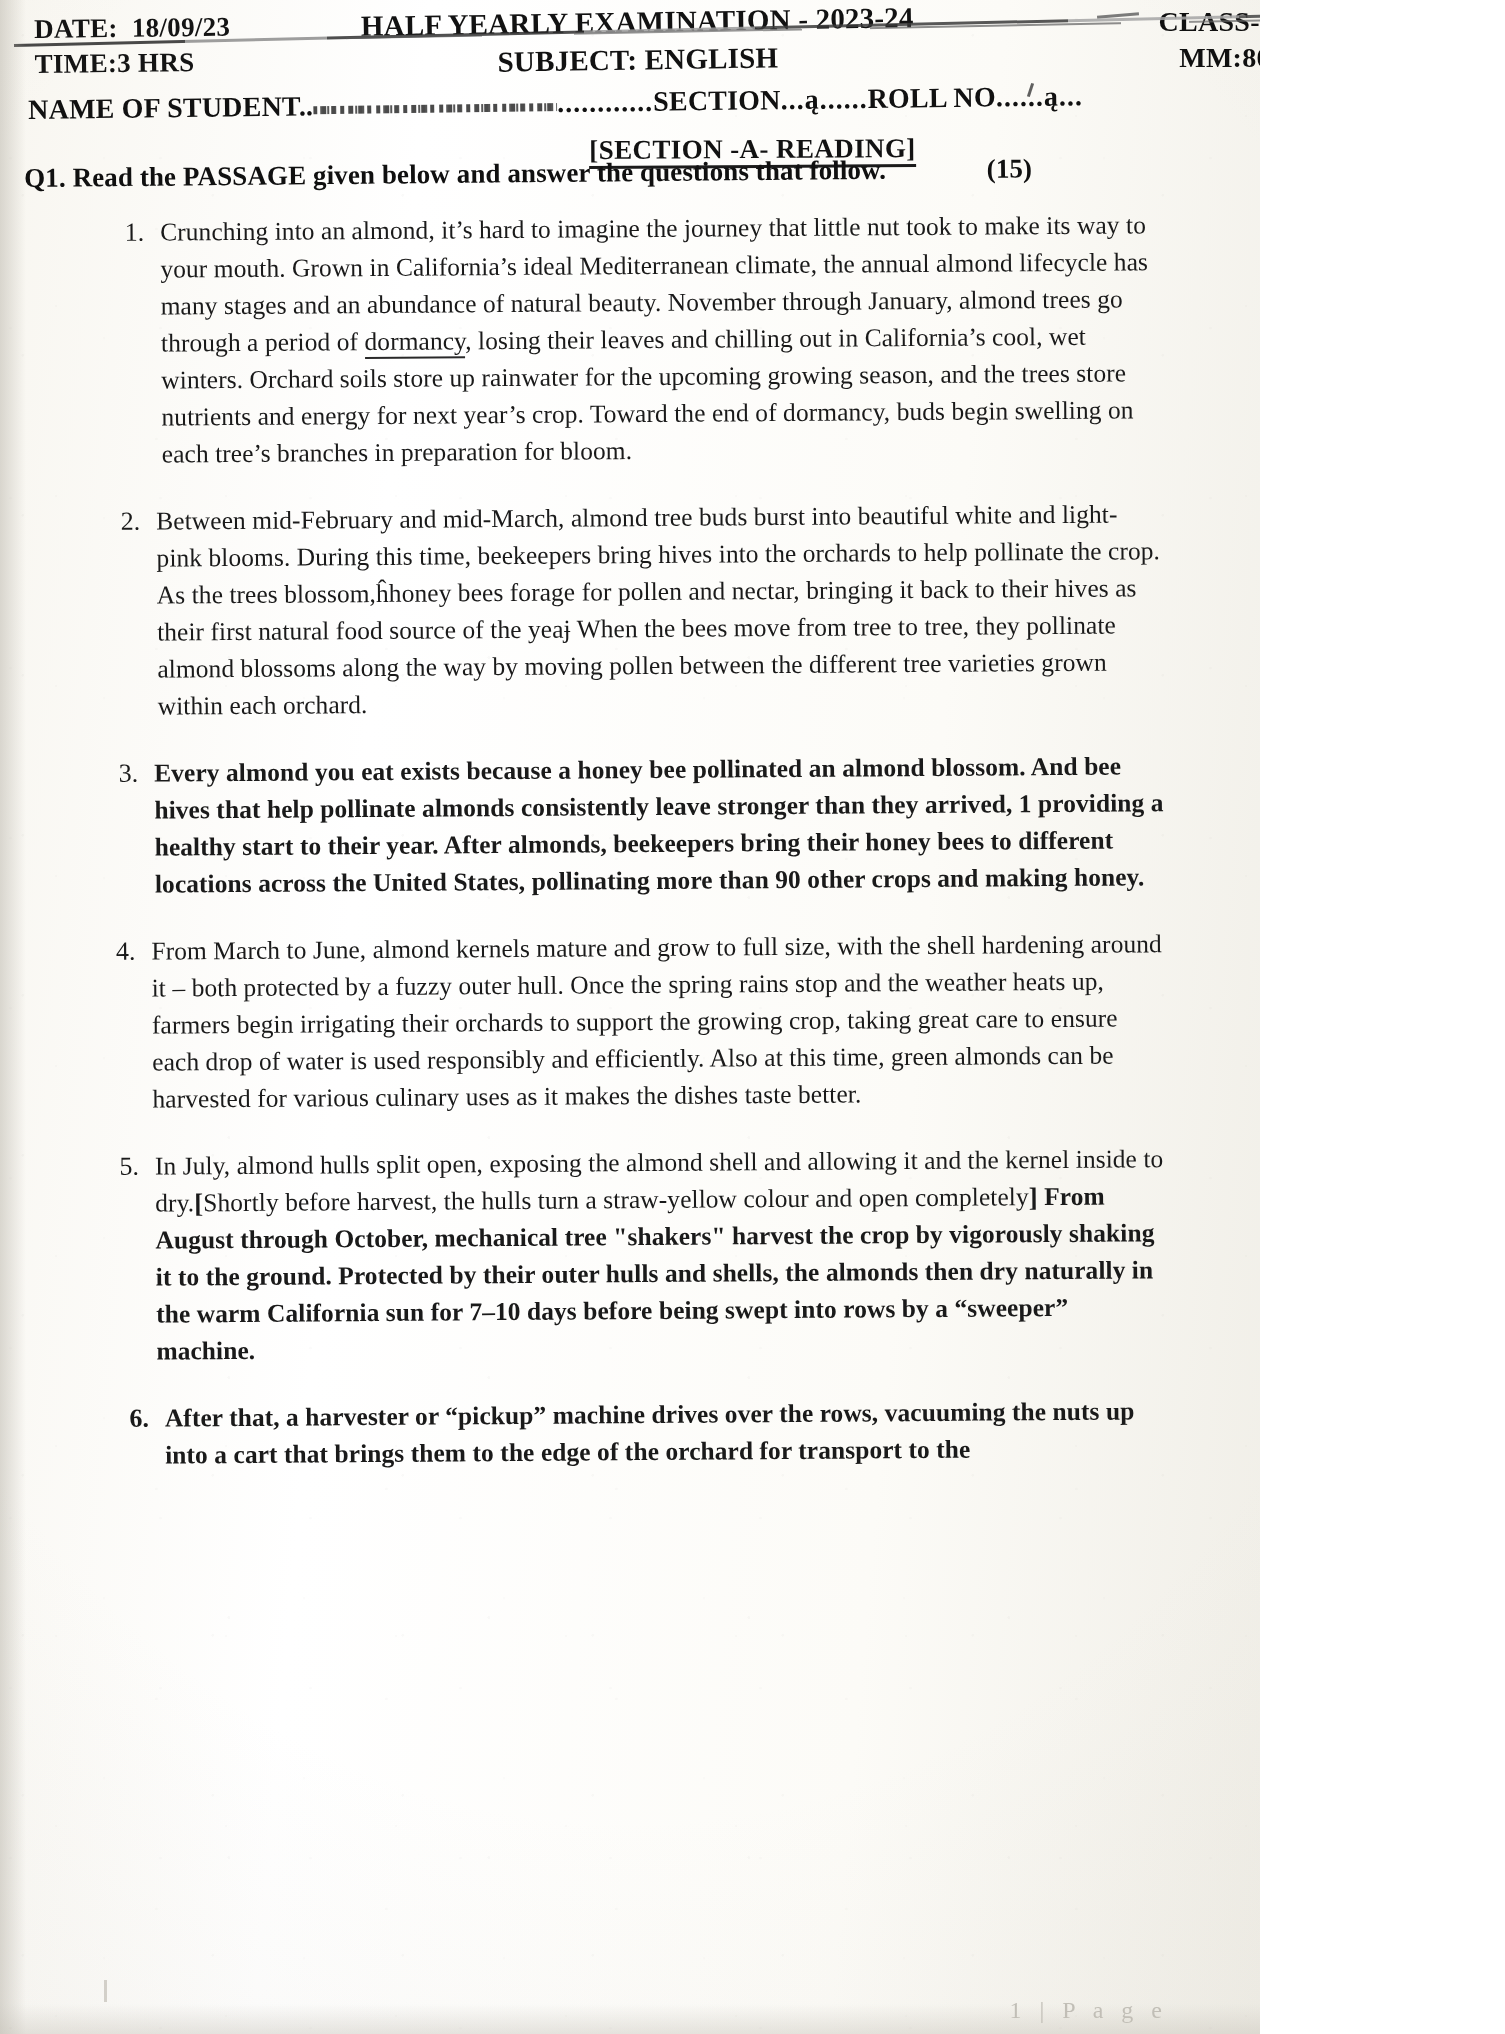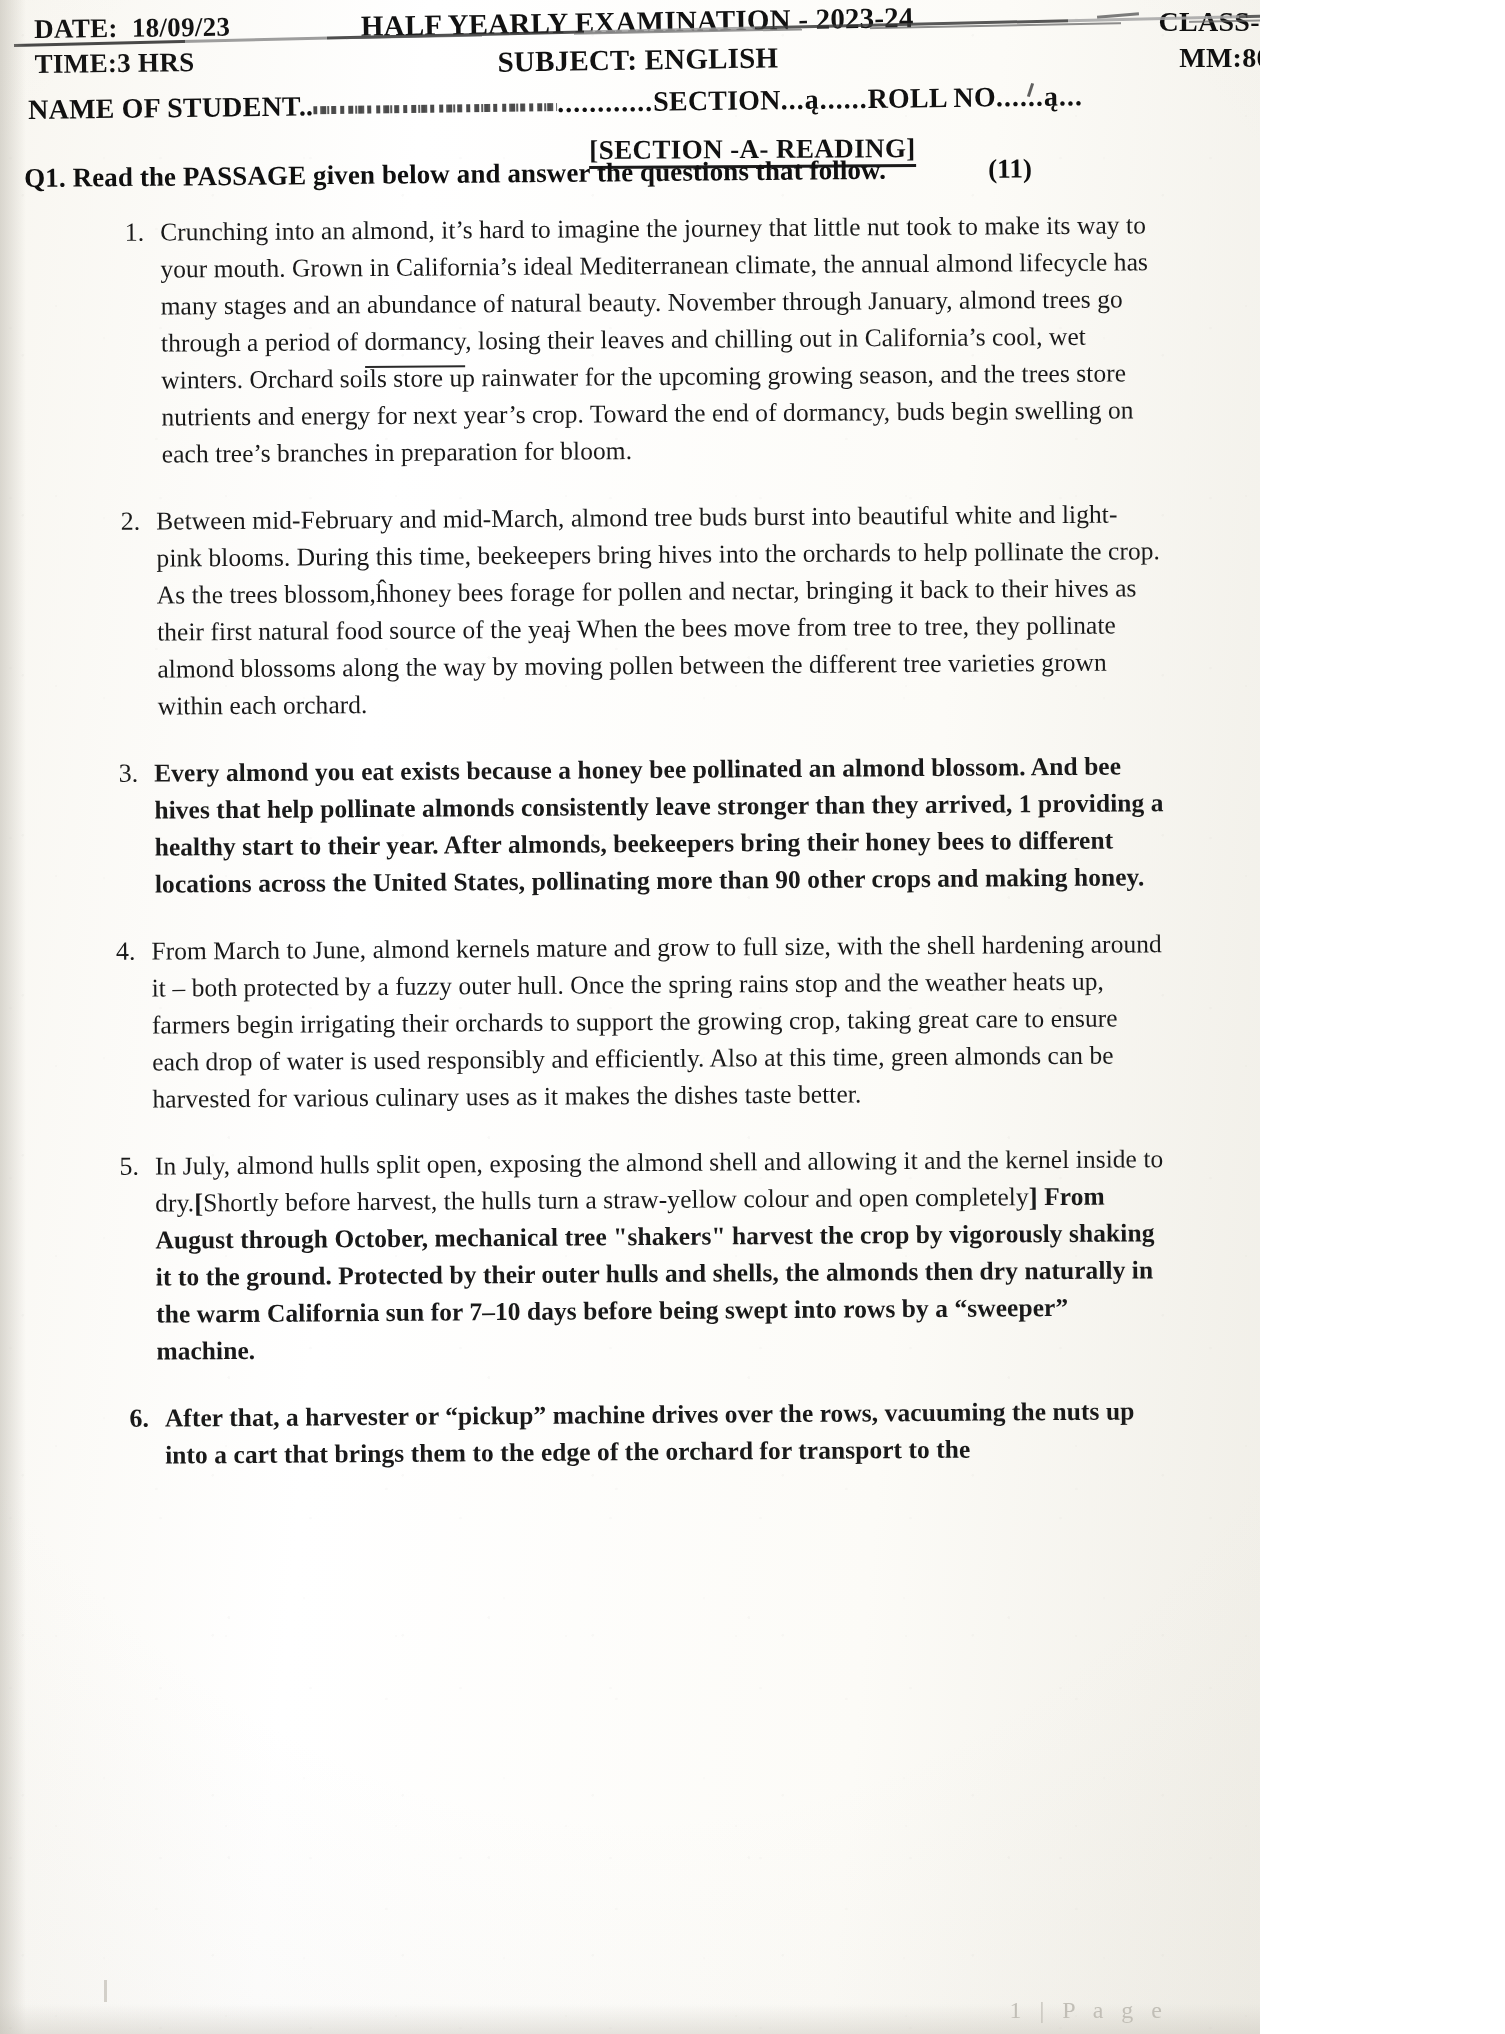--- a/index.html
+++ b/index.html
@@ -241,21 +241,21 @@
   
   .p1 { margin-left: 6px; }
   .p2 { margin-left: 0px;  margin-top: 4px; }
   .p3 { margin-left: -4px; }
   .p4 { margin-left: -8px; }
   .p5 { margin-left: -6px; }
   .p6 { margin-left: 2px; font-weight: 600; }
   .p3 .body, .p6 .body { font-weight: 600; }
   .p5 .body .bold-tail { font-weight: 700; }
 
-  .u { border-bottom: 2px solid #2a2a2a; padding-bottom: 10px; }
+  .u { border-bottom: 2px solid #2a2a2a; padding-bottom: 1px; }
 
   
   .ink {
     font-family: "Liberation Serif", serif;
     color: #1c1c1c;
   }
   .brk {
     font-weight: 700;
     font-size: 27px;
     position: relative;
@@ -323,21 +323,21 @@
   <div class="name-underline2"></div>
   <div class="tick-mark"></div>
 
   <div class="sect-title">
     <span>[SECTION -A- READING]</span>
   </div>
 
   <div class="q1">
     <span>Q1.</span>
     <span>Read the PASSAGE given below and answer the questions that follow.</span>
-    <span class="marks">(11)</span>
+    <span class="marks">(15)</span>
   </div>
 
   <div class="passage">
 
     <div class="para p1">
       <div class="num">1.</div>
       <div class="body"><span>Crunching into an almond, it’s hard to imagine the journey that little nut took to make its way to your mouth. Grown in California’s ideal Mediterranean climate, the annual almond lifecycle has many stages and an abundance of natural beauty. November through January, almond trees go through a period of </span><span class="u">dormancy</span><span>, losing their leaves and chilling out in California’s cool, wet winters. Orchard soils store up rainwater for the upcoming growing season, and the trees store nutrients and energy for next year’s crop. Toward the end of dormancy, buds begin swelling on each tree’s branches in preparation for bloom.</span></div>
     </div>
 
     <div class="para p2">

